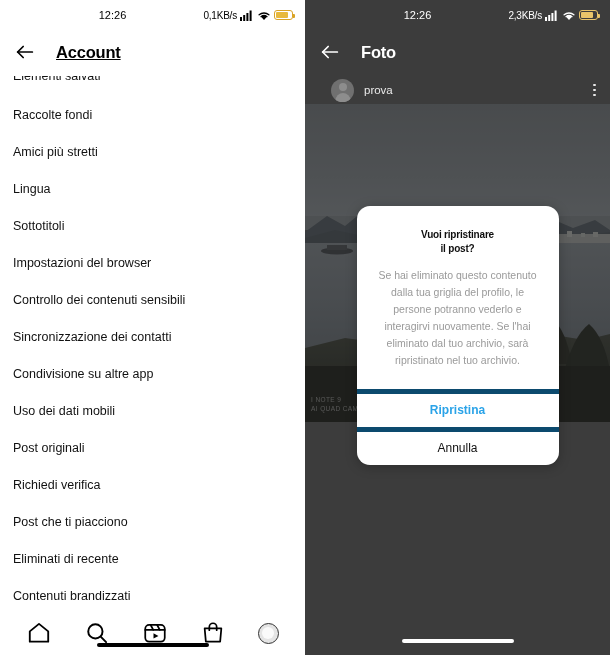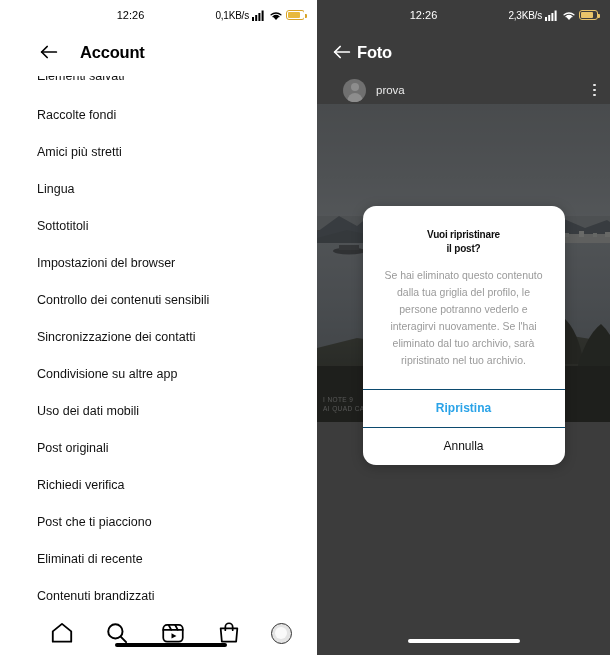--- a/index.html
+++ b/index.html
@@ -1,21 +1,21 @@
 <!DOCTYPE html>
 <html><head>
 <meta charset="utf-8">
 <style>
   * { box-sizing: border-box; margin: 0; padding: 0; }
   html, body {
     width: 610px; height: 655px;
     font-family: "Liberation Sans", sans-serif;
     background: #ffffff; overflow: hidden;
   }
-  .screens { display: flex; width: 610px; height: 655px; padding-left: 24px; }
+  .screens { display: flex; width: 610px; height: 655px; }
 
   
   .screen-left {
     width: 305px; height: 655px;
     background: #ffffff; position: relative;
     display: flex; flex-direction: column;
   }
   .statusbar {
     height: 30px; flex: 0 0 30px;
     display: flex; align-items: center;
@@ -44,21 +44,21 @@
     width: 12px; background: #e8b93c; border-radius: 1px; display: block;
   }
 
   .appbar {
     height: 44px; flex: 0 0 44px;
     display: flex; align-items: center; gap: 20px;
     padding: 0 14px; background: #fff; z-index: 5;
   }
   .back-arrow { width: 22px; height: 22px; cursor: pointer; }
   .appbar-title {
-    font-size: 16.5px; font-weight: 700; color: #000; letter-spacing: -0.2px;
+    font-size: 16.5px; font-weight: 700; color: #000; letter-spacing: -0.2px; text-decoration: underline;
   }
 
   .settings-list {
     flex: 1; overflow: hidden; position: relative;
     padding-left: 13px; padding-top: 2px;
   }
   .list-item {
     height: 37px; display: flex; align-items: center;
     font-size: 12.5px; color: #111; cursor: pointer;
   }
@@ -114,21 +114,21 @@
     display: flex; align-items: center; padding: 0 12px; z-index: 4;
   }
   .r-statusbar .sb-time,
   .r-statusbar .sb-speed { color: #ffffff; }
   .r-statusbar .batt { border-color: #e8c46a; }
   .r-statusbar .batt::after { background: #e8c46a; }
   .r-statusbar .batt span { background: #e8c46a; }
 
   .r-appbar {
     position: absolute; top: 30px; left: 0; right: 0; height: 44px;
-    display: flex; align-items: center; gap: 4px;
+    display: flex; align-items: center; gap: 20px;
     padding: 0 14px; z-index: 4;
   }
   .r-appbar .back-arrow { stroke: #fff; }
   .r-appbar-title {
     font-size: 16.5px; font-weight: 700; color: #fff; letter-spacing: -0.2px;
   }
   .post-header {
     position: absolute; top: 74px; left: 16px; right: 0; height: 32px;
     display: flex; align-items: center; padding: 0 10px; z-index: 4;
   }
@@ -168,21 +168,21 @@
     font-size: 10px; font-weight: 700; color: #0f0f0f;
     line-height: 1.38; letter-spacing: -0.2px; white-space: pre-line;
   }
   .dlg-text {
     margin-top: 11px; font-size: 10.5px; color: #9a9a9a;
     line-height: 1.62;
   }
   .dlg-btn {
     height: 38px; display: flex; align-items: center; justify-content: center;
     font-size: 12px; color: #111; cursor: pointer;
-    border-top: 1px solid #0c4a6e;
+    border-top: 5px solid #0c4a6e;
   }
   .dlg-btn.primary { font-weight: 700; color: #2aa3e8; }
 
   .r-home-indicator {
     position: absolute; bottom: 12px; left: 50%;
     transform: translateX(-50%);
     width: 112px; height: 4px; background: #fff; border-radius: 3px; z-index: 6;
   }
   .divider-seam {
     position: absolute; left: 304px; top: 0; width: 1px; height: 655px;

